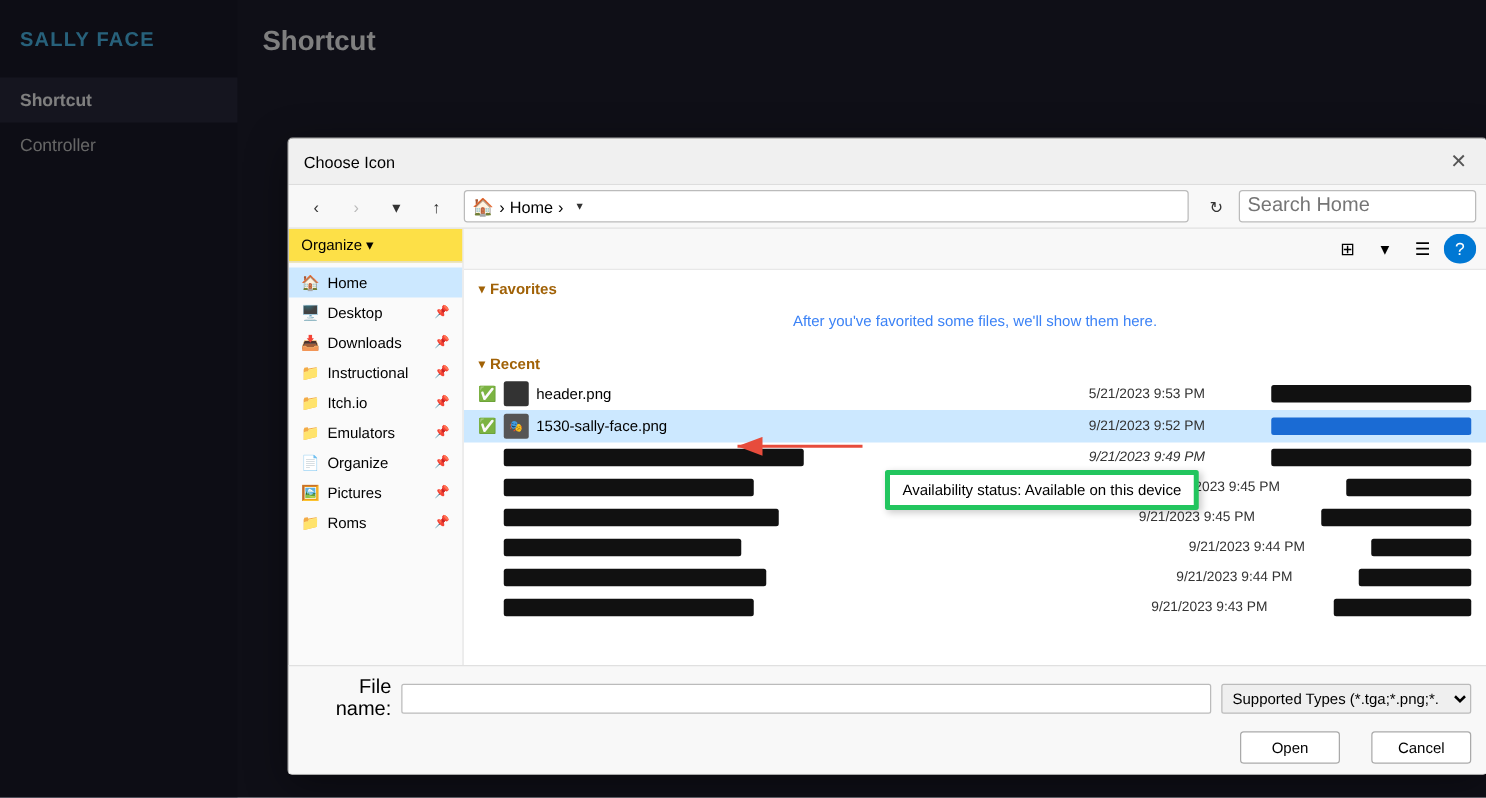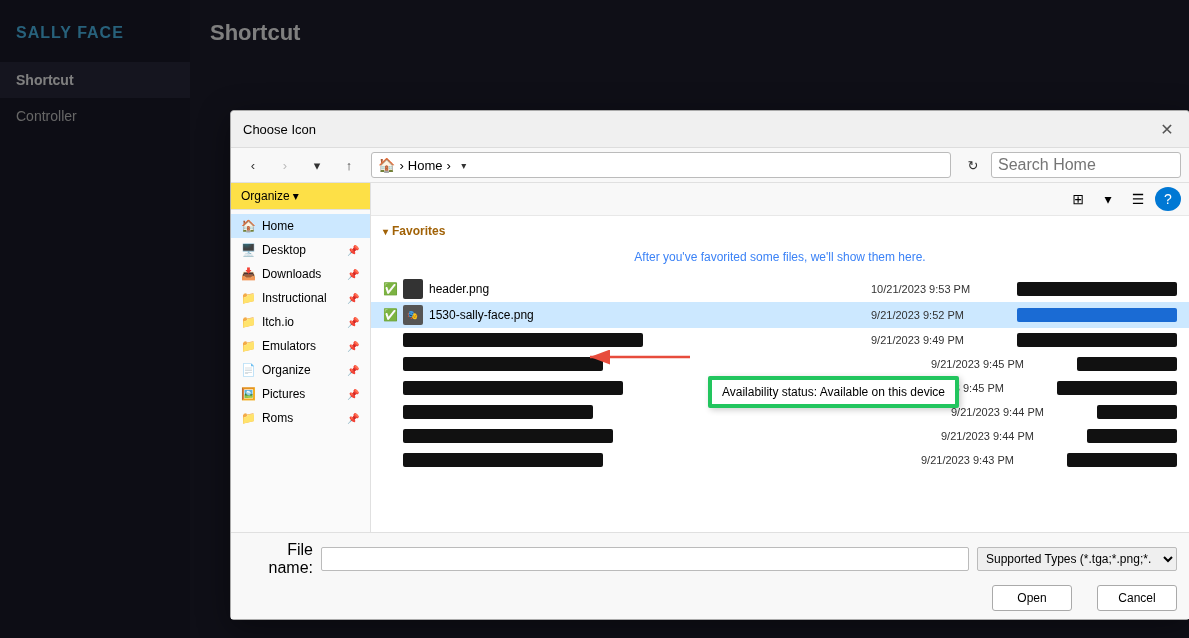--- a/index.html
+++ b/index.html
@@ -556,43 +556,46 @@
 
       <div class="file-list">
 
         <div class="section-header">
           <span>Favorites</span>
         </div>
         <div class="favorites-empty">
           <span>After you've favorited some files, we'll show them here.</span>
         </div>
 
+        <div class="section-header">
+          <span>Recent</span>
+        </div>
 
         <div class="file-row">
           <span class="file-status-icon">✅</span>
           <div class="file-thumb" style="background:#333;"></div>
           <span class="file-name">header.png</span>
-          <span class="file-date">10/21/2023 9:53 PM</span>
+          <span class="file-date">5/21/2023 9:53 PM</span>
           <span class="redacted" style="width:160px;"></span>
         </div>
 
         <div class="file-row selected">
           <span class="file-status-icon">✅</span>
           <div class="file-thumb" style="background:#555; position:relative;">
             <span style="font-size:9px;">🎭</span>
           </div>
           <span class="file-name">1530-sally-face.png</span>
           <span class="file-date">9/21/2023 9:52 PM</span>
           <span class="redacted" style="width:160px;background:#1a6bd4;"></span>
         </div>
 
         <div class="file-row">
           <span class="file-status-icon"></span>
           <span class="redacted" style="width:240px;"></span>
-          <span class="file-date" style="margin-left:auto;">9/21/2023 9:49 PM</span>
+          <span class="file-date" style="margin-left:auto;font-style:italic;">9/21/2023 9:49 PM</span>
           <span class="redacted" style="width:160px;"></span>
         </div>
         <div class="file-row">
           <span class="file-status-icon"></span>
           <span class="redacted" style="width:200px;"></span>
           <span class="file-date" style="margin-left:auto;">9/21/2023 9:45 PM</span>
           <span class="redacted" style="width:100px;"></span>
         </div>
         <div class="file-row">
           <span class="file-status-icon"></span>

